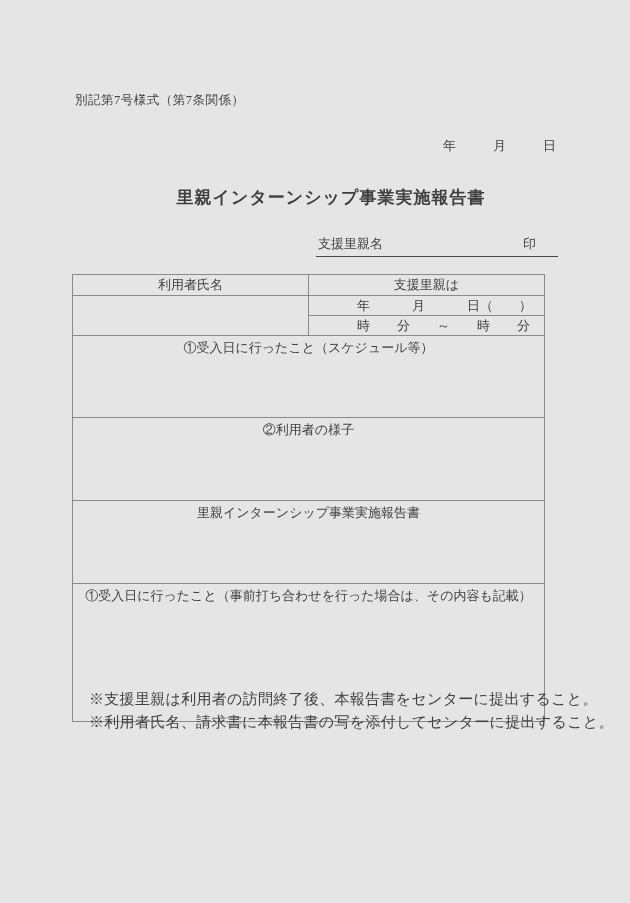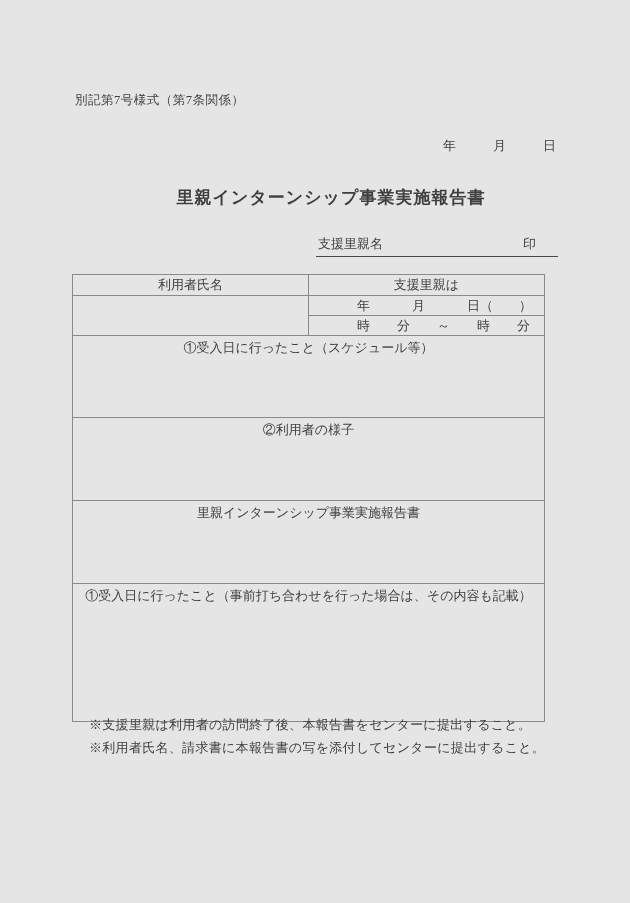--- a/index.html
+++ b/index.html
@@ -78,22 +78,22 @@
     display: flex;
     justify-content: space-between;
     align-items: center;
     height: 100%;
   }
   .date-cell-inner { padding: 0 12px 0 48px; }
   .time-cell-inner { padding: 0 14px 0 48px; }
   .notes {
     position: absolute;
     left: 89px;
-    top: 714px;
-    font-size: 13px;
+    top: 688px;
+    font-size: 15px;
     line-height: 22.5px;
     letter-spacing: 0.3px;
   }
 </style>
 </head>
 <body>
 
 <div class="page" style="background: #e5e5e5; color: rgb(63, 63, 63); --line: #8a8a8a;">
 
   <div class="form-number">別記第7号様式（第7条関係）</div>

